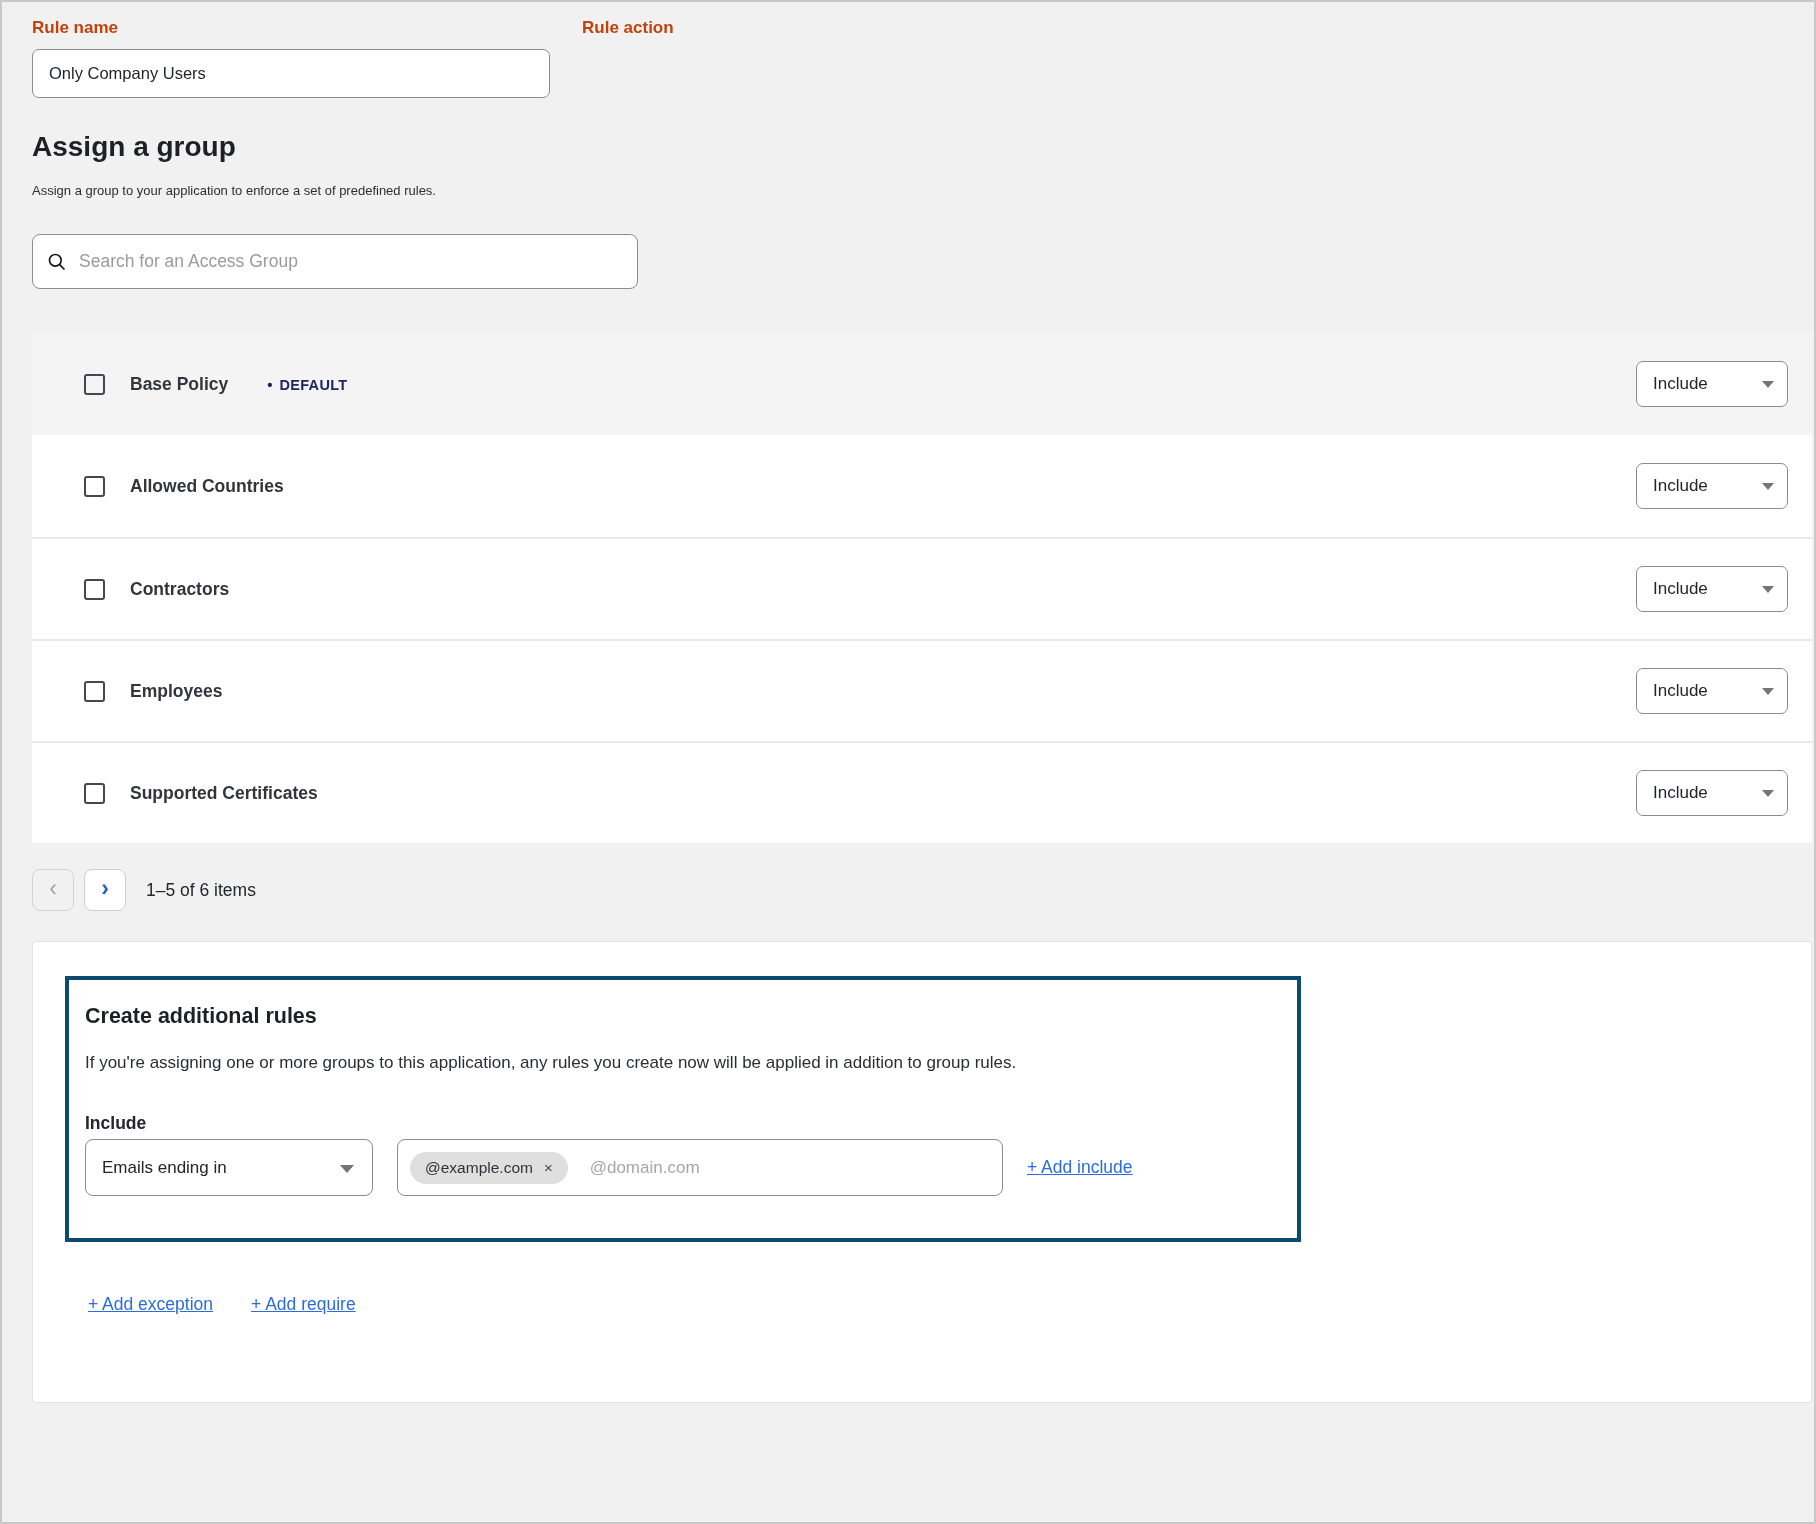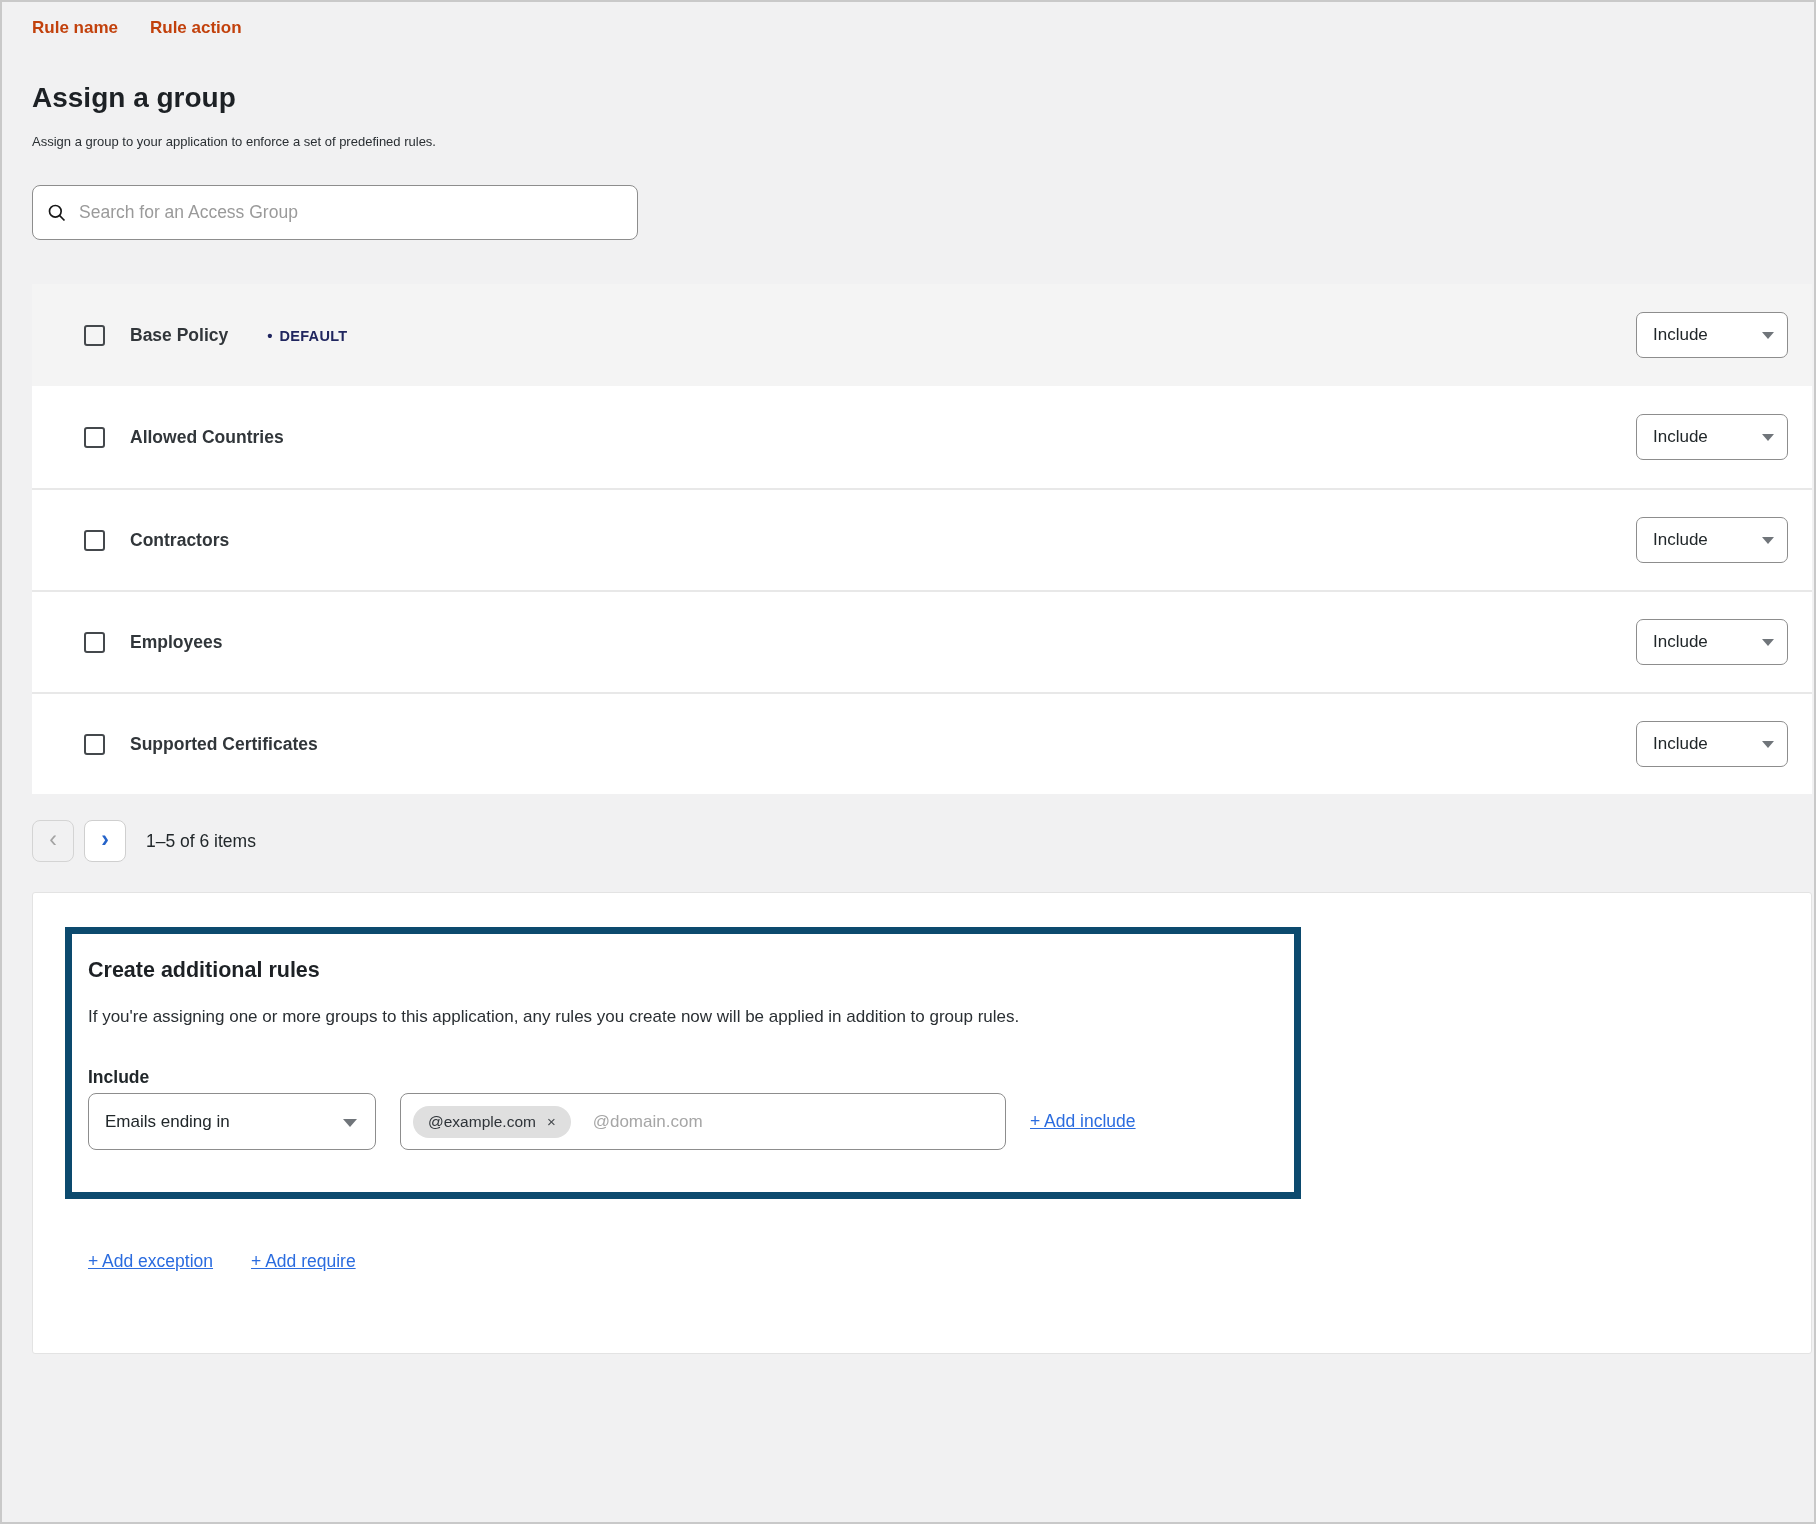--- a/index.html
+++ b/index.html
@@ -71,21 +71,21 @@
   }
   .page-btn.next{ background:#fff; color:#2563c9; border-color:#cfcfcf; margin-left:10px; font-weight:bold; }
   .page-status{ font-size:17.5px; margin-left:20px; color:#21272a; }
 
   
   .card{
     margin-top:30px; margin-right:2px; background:#fff; border:1px solid #e3e3e3; border-radius:3px;
     height:462px; padding-top:34px;
   }
   .hl-box{
-    margin-left:32px; width:1236px; border:7px solid #0c4a6e;
+    margin-left:32px; width:1236px; border:4px solid #0c4a6e;
     padding:24px 24px 42px 16px;
   }
   .hl-title{ font-size:21.5px; font-weight:bold; color:#1d2125; }
   .hl-desc{ font-size:17px; color:#2a2f33; margin-top:24px; }
   .include-label{ font-size:17.5px; font-weight:bold; margin-top:40px; }
   .rule-builder{ display:flex; align-items:center; margin-top:5px; gap:24px; }
   .select.emails{ width:288px; height:57px; border-radius:8px; font-size:17px; }
   .email-box{
     width:606px; height:57px; background:#fff; border:1.6px solid #8d8d8d; border-radius:8px;
     display:flex; align-items:center; padding:0 10px 0 12px; gap:22px;
@@ -107,20 +107,21 @@
 </style>
 </head>
 <body>
 
 <div class="viewport">
   <div class="wrap">
 
     <div class="fields-row">
       <div class="field">
         <label>Rule name</label>
+        <input class="text-input" type="text" value="Only Company Users" style="">
       </div>
       <div class="field">
         <label>Rule action</label>
       </div>
     </div>
 
     <h2 class="section-title">Assign a group</h2>
     <p class="section-desc">Assign a group to your application to enforce a set of predefined rules.</p>
 
     <div class="searchbox">

